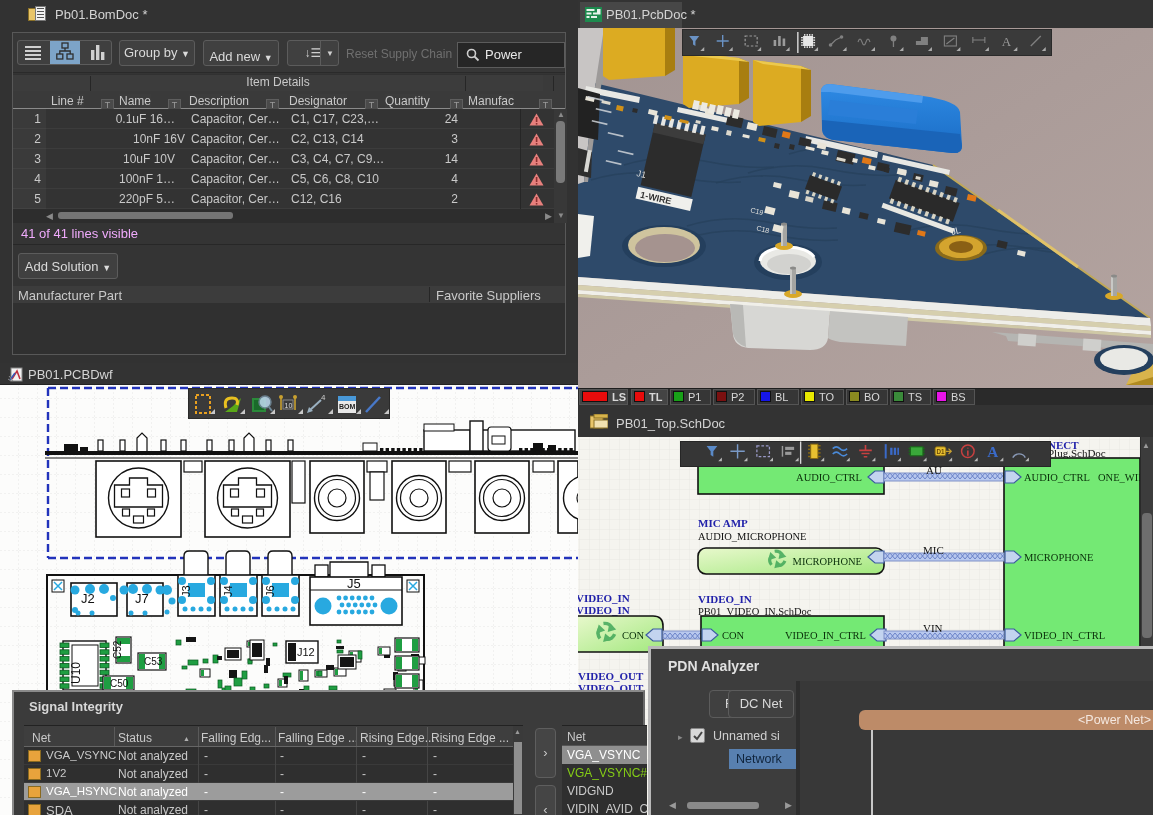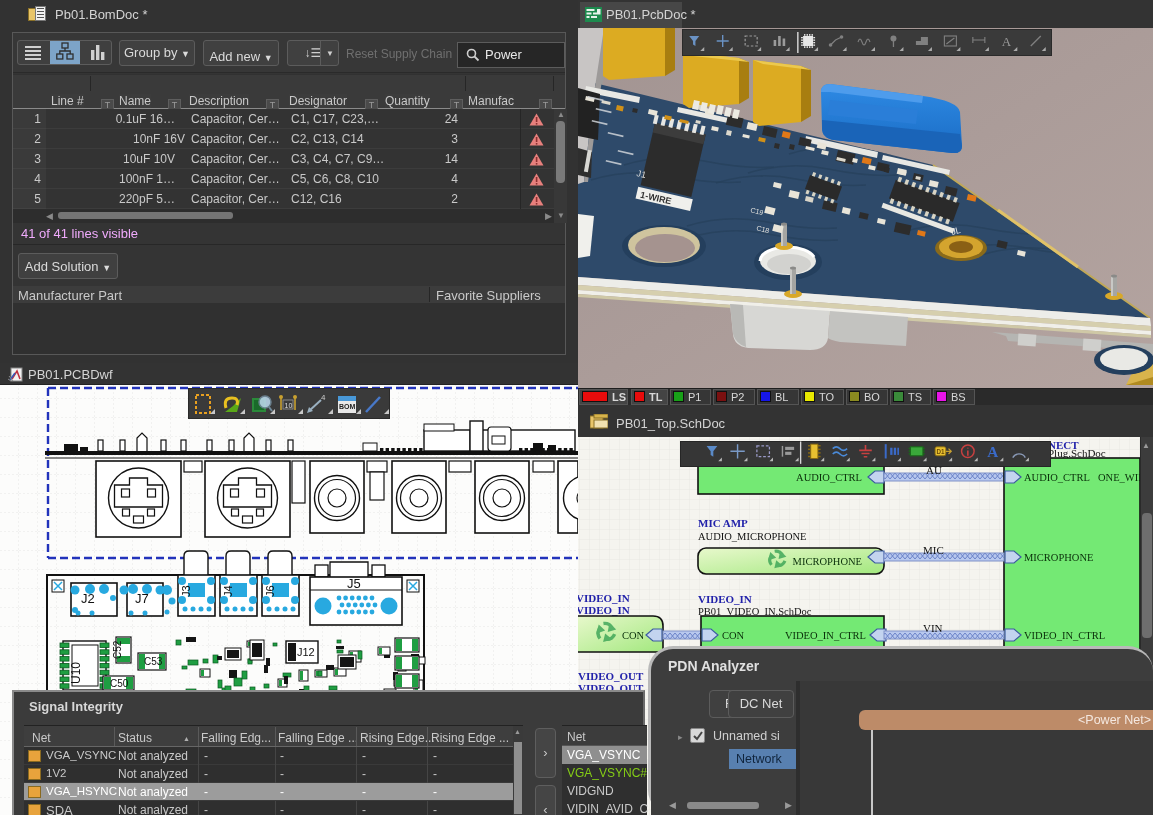--- a/index.html
+++ b/index.html
@@ -15,21 +15,21 @@
 .trow{color:#c9c9c9;font-size:12px;}
 .ticon{display:inline-block;width:13px;height:12px;background:#4a4a4a;border:1px solid #5e5e5e;color:#9a9a9a;font-size:9px;line-height:11px;text-align:center;}
 
 #pcbdoc{left:578px;top:0;width:669px;height:405px;background:#1d4ed8;}
 
 #dwf{left:0;top:363px;width:578px;height:452px;background:#fcfcfc;}
 
 #sch{left:578px;top:405px;width:575px;height:410px;background:#f4f4ee;}
 
 #si{left:12px;top:690px;width:633px;height:125px;background:#3b3b3b;border-top:2px solid #8a8a8a;border-left:2px solid #8a8a8a;border-right:2px solid #6a6a6a;}
-#pdn{left:648px;top:646px;width:505px;height:169px;background:#3d3d3d;border-top:3px solid #b9b9b9;border-left:3px solid #b9b9b9;border-radius:25px;}
+#pdn{left:648px;top:646px;width:505px;height:169px;background:#3d3d3d;border-top:3px solid #b9b9b9;border-left:3px solid #b9b9b9;}
 </style></head>
 <body>
 <div id="stage">
 
 <div class="abs" id="bomdoc">
   <div class="abs" style="left:28px;top:6px;width:20px;height:17px;">
     <div class="abs" style="left:0;top:2px;width:12px;height:13px;background:#e8c56a;border:1px solid #8a7026;"></div>
     <div class="abs" style="left:7px;top:0;width:11px;height:15px;background:#f2f2f2;border:1px solid #777;"></div>
     <div class="abs" style="left:9px;top:2px;width:7px;height:1px;background:#555;"></div>
     <div class="abs" style="left:9px;top:5px;width:7px;height:1px;background:#555;"></div>
@@ -70,20 +70,21 @@
     <div class="abs" style="left:444px;top:9px;width:108px;height:26px;background:#262626;border:1px solid #5c5c5c;"></div>
     <svg class="abs" style="left:453px;top:15px;" width="14" height="14" viewBox="0 0 14 14">
           <circle cx="5.5" cy="5.5" r="4" fill="none" stroke="#cfcfcf" stroke-width="1.6"></circle>
           <line x1="8.5" y1="8.5" x2="12.5" y2="12.5" stroke="#cfcfcf" stroke-width="1.8"></line>
         </svg>
     <div class="abs" style="left:472px;top:14px;color:#e8e8e8;font-size:13px;">Power</div>
 
     <div class="abs" style="left:0;top:41px;width:552px;height:146px;background:#313131;"></div>
 
     <div class="abs thead" style="left:0;top:42px;width:552px;height:16px;background:#3a3a3a;"></div>
+    <div class="abs thead" style="left:0;top:42px;width:530px;height:16px;text-align:center;line-height:15px;">Item Details</div>
     <div class="abs" style="left:77px;top:43px;width:1px;height:15px;background:#262626;"></div>
     <div class="abs" style="left:452px;top:43px;width:1px;height:15px;background:#262626;"></div>
     <div class="abs" style="left:540px;top:43px;width:1px;height:15px;background:#262626;"></div>
 
     <div class="abs thead" style="left:0;top:58px;width:552px;height:18px;background:#3a3a3a;border-bottom:1px solid #8a8a8a;"></div>
     <div class="abs thead" style="left:38px;top:61px;">Line #</div>
     <div class="abs" style="left:88px;top:61px;"><span class="ticon">T</span></div>
     <div class="abs thead" style="left:106px;top:61px;">Name</div>
     <div class="abs" style="left:155px;top:61px;"><span class="ticon">T</span></div>
     <div class="abs thead" style="left:176px;top:61px;">Description</div>

